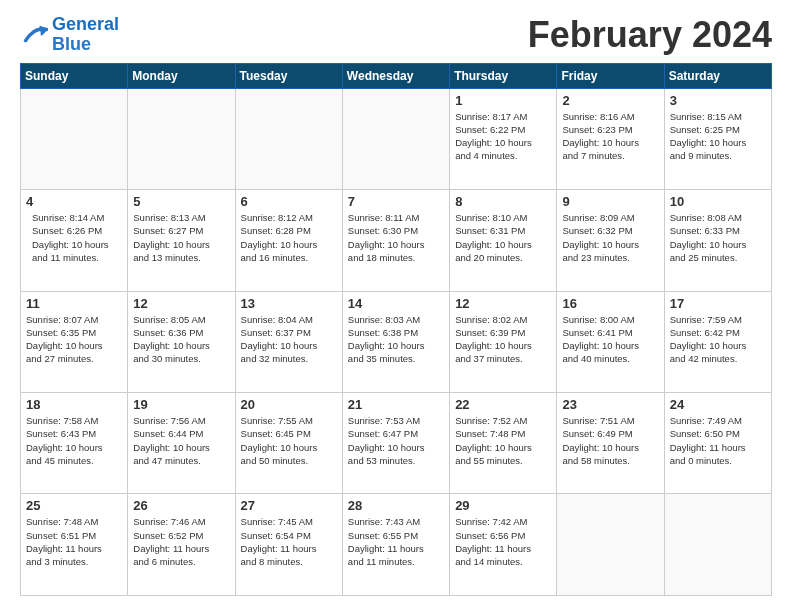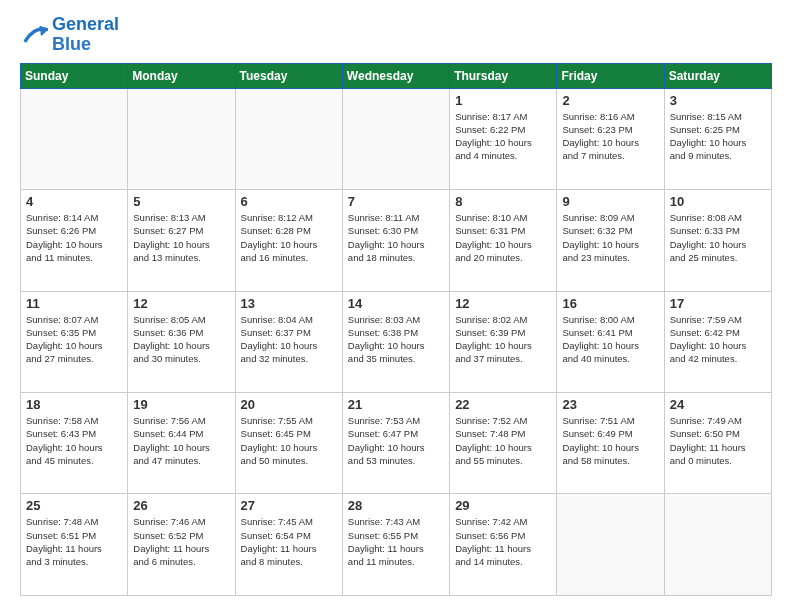--- a/index.html
+++ b/index.html
@@ -54,21 +54,21 @@
       font-size: 15px;
       color: #555;
     }
     .calendar {
       flex: 1;
       border-collapse: collapse;
       width: 100%;
       table-layout: fixed;
     }
     .calendar th {
-      background-color: #15803d;
+      background-color: #0c4a6e;
       color: #fff;
       font-size: 12px;
       padding: 5px 4px;
       text-align: left;
       border: 1px solid #1a60b0;
     }
     .calendar td {
       border: 1px solid #ccc;
       vertical-align: top;
       padding: 4px 5px;
@@ -102,20 +102,21 @@
         <rect x="0" y="0" width="40" height="40" fill="white"></rect>
         <path d="M 8 28 Q 20 8 38 12" stroke="#2977c9" stroke-width="5" fill="none" stroke-linecap="round"></path>
         <path d="M 28 8 L 38 12 L 30 20" stroke="#2977c9" stroke-width="3" fill="#2977c9"></path>
       </svg>
       <div class="logo-text">
         <div><span>General</span></div>
         <div><span style="color:#2977c9">Blue</span></div>
       </div>
     </div>
     <div class="title-block">
+      <div class="main-title">February 2024</div>
     </div>
   </div>
 
   <table class="calendar">
     <thead>
       <tr>
       <th>Sunday</th>
           <th>Monday</th>
           <th>Tuesday</th>
           <th>Wednesday</th>
@@ -148,21 +149,21 @@
             <div class="day-number">3</div>
             <div class="day-info" style="white-space: pre-line;">Sunrise: 8:15 AM
 Sunset: 6:25 PM
 Daylight: 10 hours
 and 9 minutes.</div>
           </td>
         </tr>
         <tr>
           <td>
             <div class="day-number">4</div>
-            <div class="day-info" style="white-space: pre-line;">Sunrise: 8:14 AM
+            <div class="day-info" style="white-space: pre-line; margin-left: 6px;">Sunrise: 8:14 AM
 Sunset: 6:26 PM
 Daylight: 10 hours
 and 11 minutes.</div>
           </td>
           <td>
             <div class="day-number">5</div>
             <div class="day-info" style="white-space: pre-line;">Sunrise: 8:13 AM
 Sunset: 6:27 PM
 Daylight: 10 hours
 and 13 minutes.</div>

